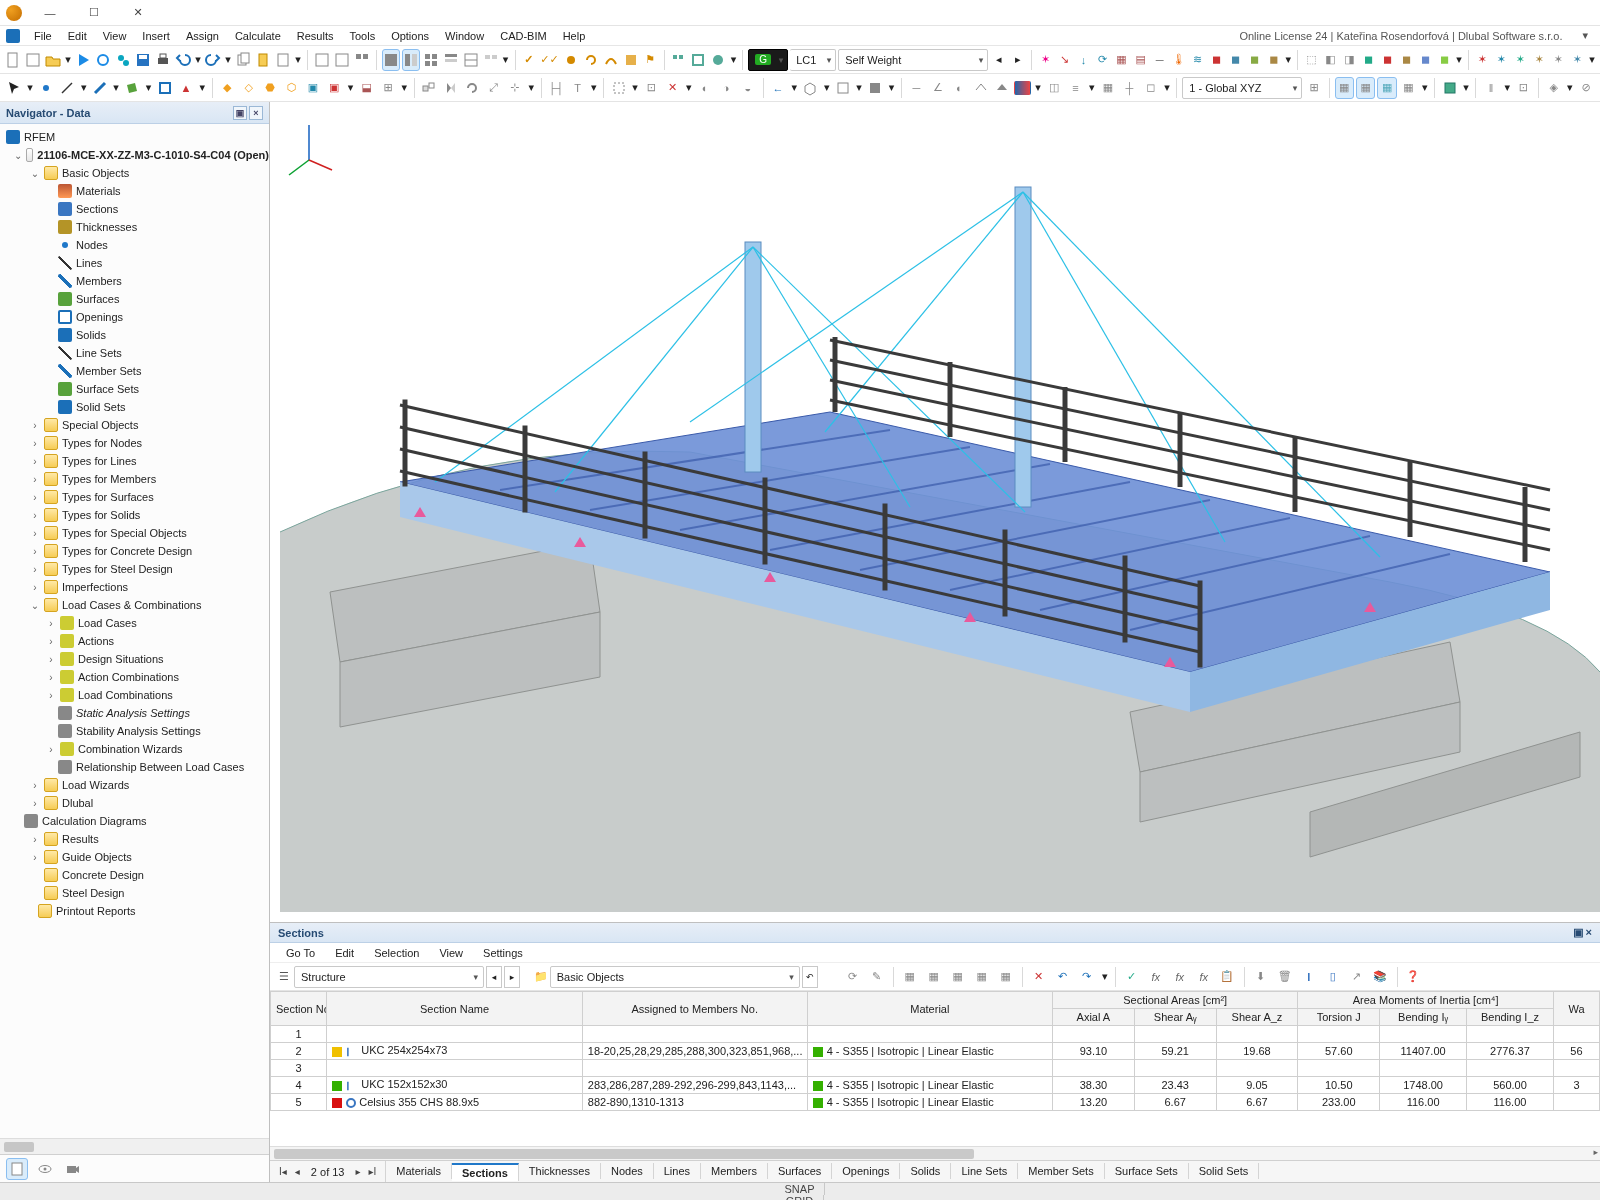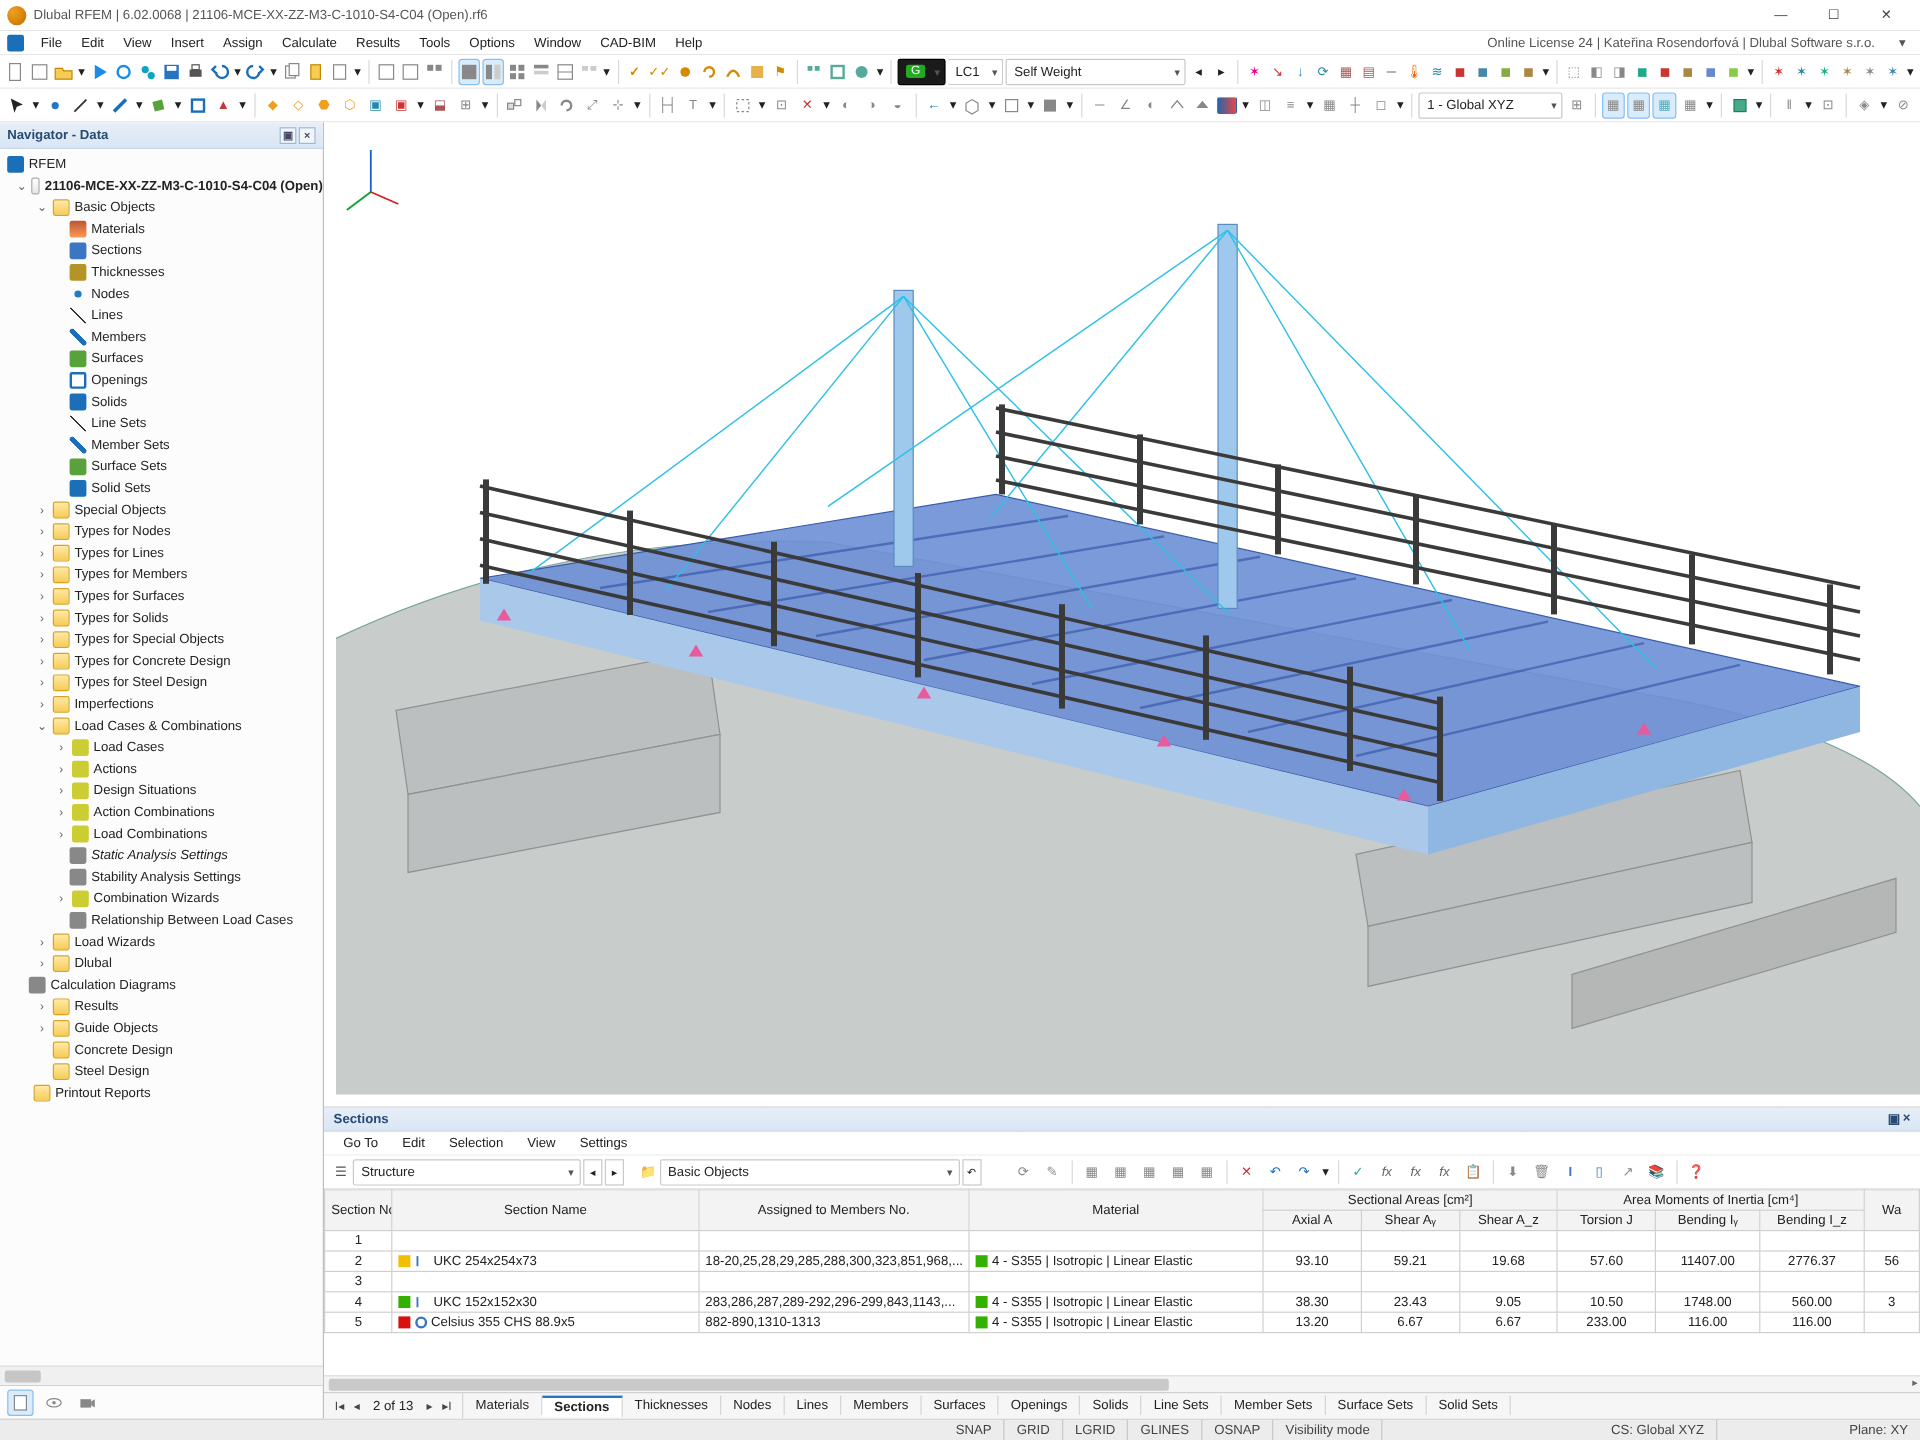--- a/index.html
+++ b/index.html
@@ -62,29 +62,28 @@
 th{background:#f3f3f3;text-align:center;font-weight:normal;}
 td.r{text-align:center;}
 td.c{text-align:center;}
 .color-sw{display:inline-block;width:10px;height:10px;margin-right:4px;vertical-align:middle;}
 .sec-ic{display:inline-block;width:12px;height:12px;vertical-align:middle;margin-right:3px;}
 .bp-tabs{height:22px;border-top:1px solid #d0d0d0;display:flex;align-items:center;gap:0;background:#f6f6f6;}
 .bp-tabs .navpg{display:flex;align-items:center;gap:2px;padding:0 6px;border-right:1px solid #d4d4d4;height:100%;}
 .bp-tabs .navpg button{border:none;background:none;font-size:10px;padding:0 3px;color:#444;}
 .bp-tabs .tab{padding:2px 10px;border-right:1px solid #d4d4d4;height:100%;display:flex;align-items:center;}
 .bp-tabs .tab.active{background:#fff;border-top:2px solid #2078c9;font-weight:600;}
-.statusbar{height:18px;background:#ececec;border-top:1px solid #c8c8c8;display:flex;align-items:center;font-size:10.5px;color:#444;}
+.statusbar{height:18px;background:#ececec;border-top:1px solid #c8c8c8;display:flex;align-items:center;font-size:10.5px;color:#444;flex-direction:column;}
 .statusbar .sseg{padding:0 10px;border-right:1px solid #c8c8c8;height:100%;display:flex;align-items:center;}
 </style>
 </head>
 <body>
 
 <div class="titlebar">
   <div class="logo"></div>
-  <div class="title">Dlubal RFEM | 6.02.0068 | 21106-MCE-XX-ZZ-M3-C-1010-S4-C04 (Open).rf6</div>
   <div class="winbtn">—</div>
   <div class="winbtn">☐</div>
   <div class="winbtn">✕</div>
 </div>
 
 <div class="menubar">
   <div class="app-icon"></div>
   <span>File</span>
   <span>Edit</span>
   <span>View</span>
@@ -681,21 +680,21 @@
           <span>Guide Objects</span>
         </div>
       <div class="tree-row" style="padding-left:44px;">
           <span class="ticn fold"></span>
           <span>Concrete Design</span>
         </div>
       <div class="tree-row" style="padding-left:44px;">
           <span class="ticn fold"></span>
           <span>Steel Design</span>
         </div>
-      <div class="tree-row" style="padding-left:28px;">
+      <div class="tree-row" style="padding-left:38px;">
           <span class="ticn fold"></span>
           <span>Printout Reports</span>
         </div>
     </div>
     <div class="scroll-sm"></div>
     <div class="nav-bottom">
       <div class="tbtn active">
           <svg viewBox="0 0 16 16">
             <rect x="3" y="2" width="10" height="12" fill="#fff" stroke="#888"></rect>
           </svg>

